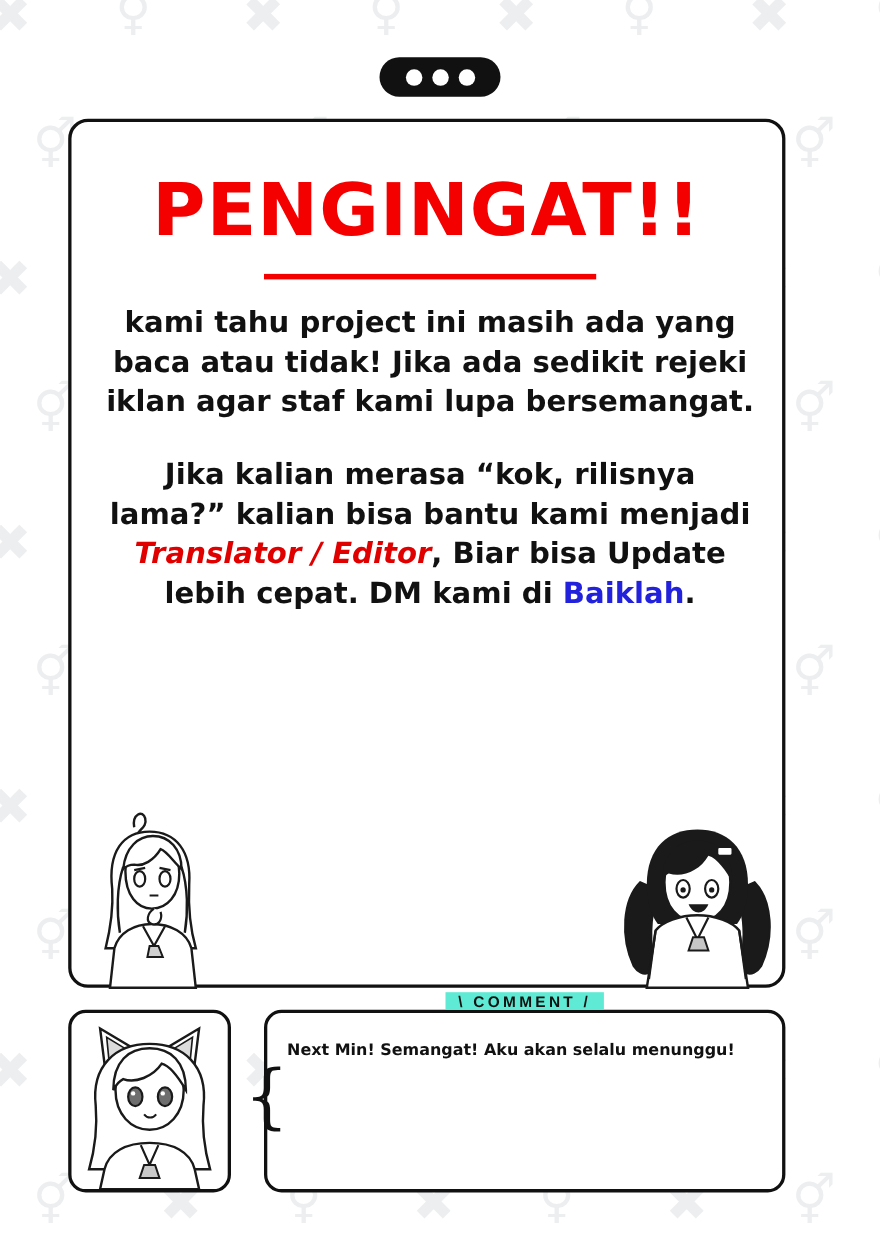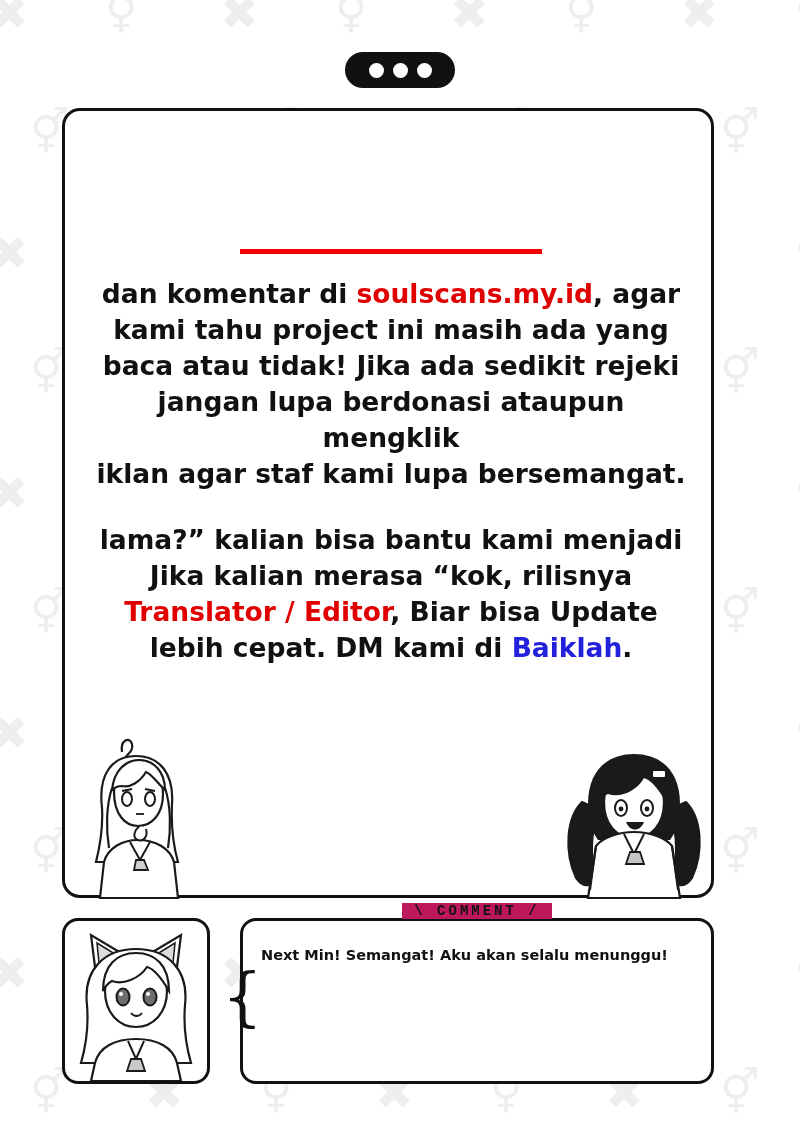--- a/index.html
+++ b/index.html
@@ -102,21 +102,21 @@
     font-family: "DejaVu Sans", sans-serif;
     font-weight: bold;
     color: #111111;
     font-size: 26.5px;
     line-height: 1.36;
   }
   #body-text .para2 {
     margin-top: 30px;
   }
   .site { color: #e00000; }
-  .role { color: #e00000; }
+  .role { color: #e00000; font-style: italic; }
   .discord { color: #2222dd; }
 
   
   .char {
     position: absolute;
   }
   .handwrite {
     position: absolute;
     font-family: "DejaVu Serif", serif;
     font-style: italic;
@@ -165,24 +165,24 @@
   }
   #comment-header {
     position: absolute;
     left: 240px;
     top: 900px;
     width: 474px;
     text-align: center;
     z-index: 4;
   }
   #comment-header .hdr-inner {
-    background: #be185d;
+    background: #5eead4;
     display: inline-block;
     padding: 0 12px;
-    font-family: Liberation Mono, monospace;
+    font-family: Liberation Sans, sans-serif;
     font-weight: bold;
     font-size: 14px;
     letter-spacing: 3px;
     color: #111111;
   }
   .comment-list {
     position: absolute;
     left: 18px;
     top: 26px;
     width: 430px;
@@ -289,35 +289,32 @@
   </div>
 
 <div id="tab-dots">
   <span></span>
   <span></span>
   <span></span>
 </div>
 
 <div id="panel">
 
+  <div id="title">PENGINGAT!!</div>
   <div id="title-underline"></div>
 
   <div id="body-text">
     <div class="para1">
-      <div>
-        <span>dan komentar di </span><span class="site">soulscans.my.id</span><span>, agar</span>
-      </div>
       <div>kami tahu project ini masih ada yang</div>
       <div>baca atau tidak! Jika ada sedikit rejeki</div>
-      <div>jangan lupa berdonasi ataupun mengklik</div>
       <div>iklan agar staf kami lupa bersemangat.</div>
     </div>
     <div class="para2">
+      <div>Jika kalian merasa “kok, rilisnya</div>
       <div>lama?” kalian bisa bantu kami menjadi</div>
-      <div>Jika kalian merasa “kok, rilisnya</div>
       <div>
         <span class="role">Translator / Editor</span><span>, Biar bisa Update</span>
       </div>
       <div>
         <span>lebih cepat. DM kami di </span><span class="discord">Baiklah</span><span>.</span>
       </div>
     </div>
   </div>
 </div>
 

